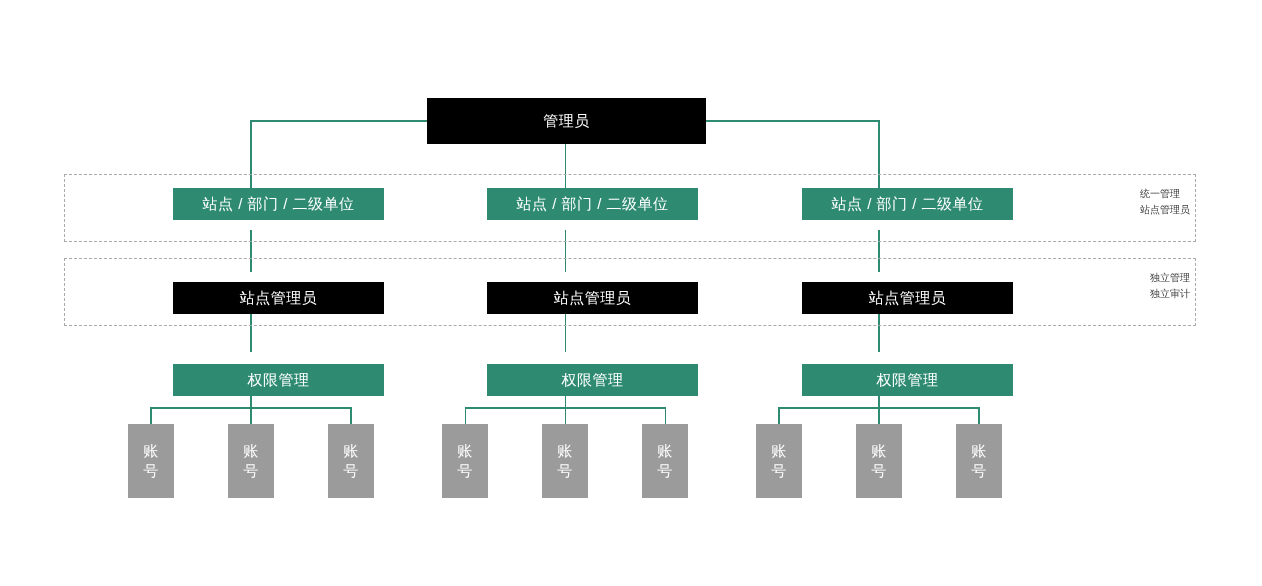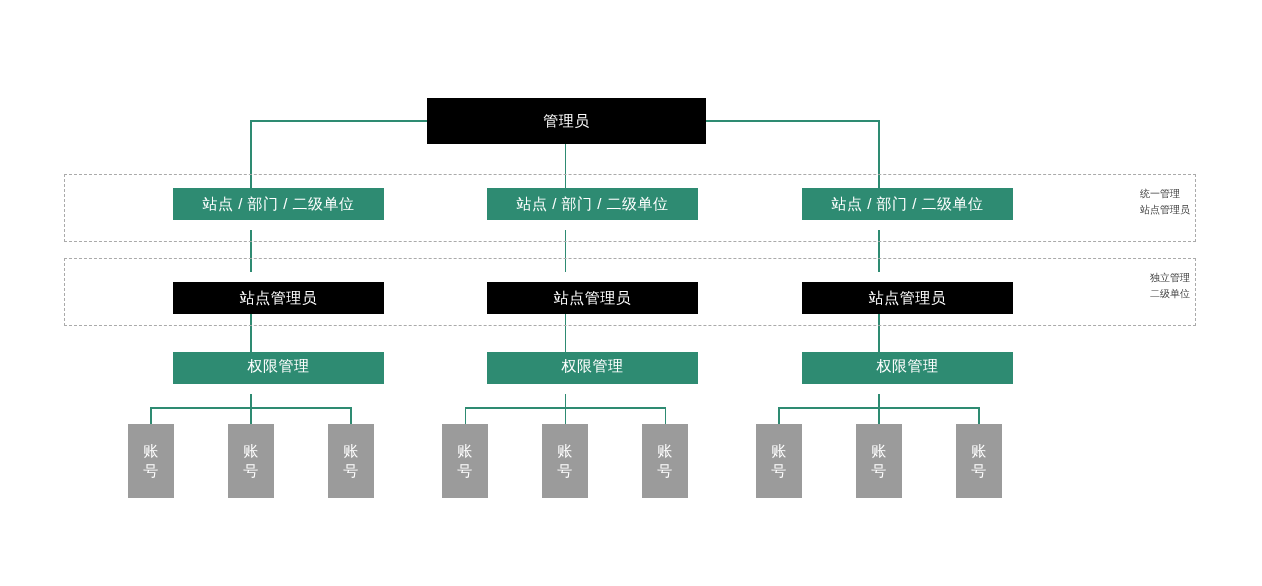--- a/index.html
+++ b/index.html
@@ -48,21 +48,21 @@
     height: 46px;
     font-size: 15px;
   }
   .node.unit, .node.siteadmin, .node.perm {
     width: 211px;
     height: 32px;
     margin-left: 27px;
   }
   .node.unit      { top: 188px; }
   .node.siteadmin { top: 282px; }
-  .node.perm      { top: 352px; font-family: Liberation Mono, monospace; }
+  .node.perm      { top: 364px; }
 
   .col-0 { left: 146px; }
   .col-1 { left: 460px; }
   .col-2 { left: 775px; }
 
   .node.account {
     width: 46px;
     height: 74px;
     top: 424px;
     font-size: 15px;
@@ -129,21 +129,21 @@
 
   <div class="dashed-band band-0"></div>
   <div class="dashed-band band-1"></div>
 
   <div class="band-label band-label-0">
     <span>统一管理</span>
     <span>站点管理员</span>
   </div>
   <div class="band-label band-label-1">
     <span>独立管理</span>
-    <span>二级单位</span>
+    <span>独立审计</span>
   </div>
 
   <div class="node blue admin">管理员</div>
 
   <div class="node green unit col-0">站点 / 部门 / 二级单位</div>
   <div class="node blue siteadmin col-0">站点管理员</div>
   <div class="node green perm col-0">权限管理</div>
   <div class="node gray account" style="left:128px;">
     <span>账</span>
     <span>号</span>

